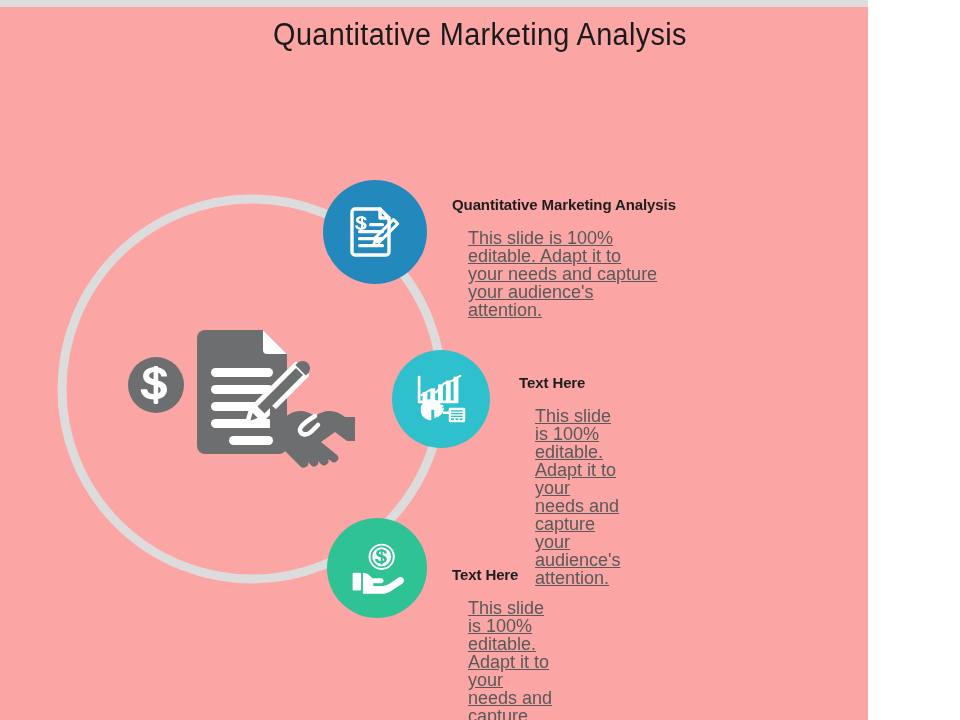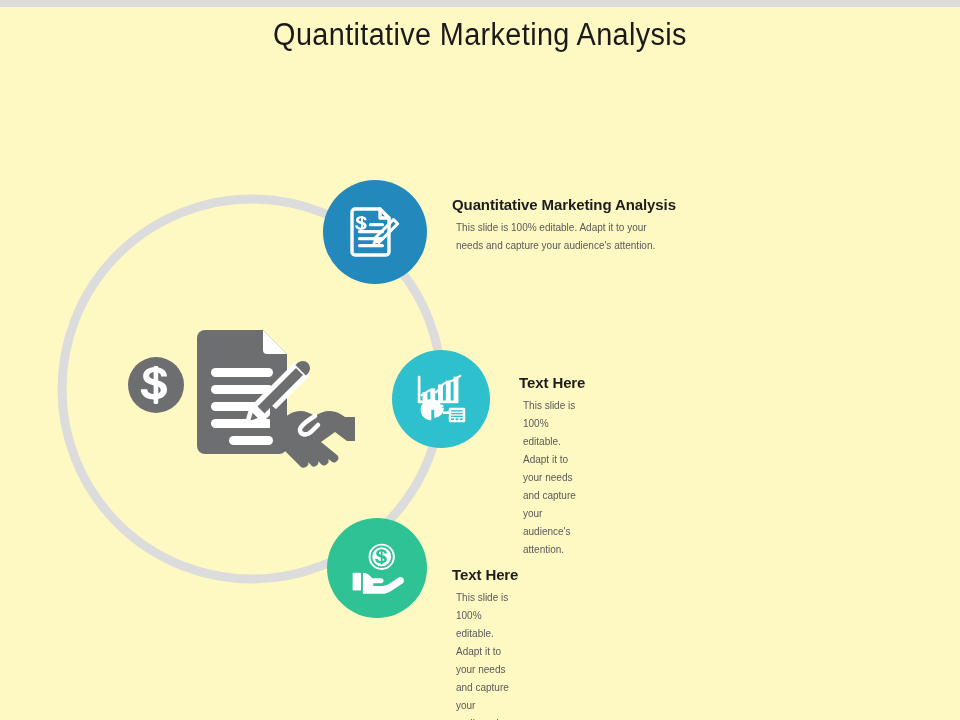--- a/index.html
+++ b/index.html
@@ -7,23 +7,23 @@
     margin: 0;
     padding: 0;
     background: #ffffff;
   }
   body {
     font-family: "Liberation Sans", sans-serif;
     -webkit-font-smoothing: antialiased;
   }
   #slide {
     position: relative;
-    width: 960px;
+    width: 868px;
     height: 720px;
-    background: #fef9c3;
+    background: #fca5a5;
     overflow: hidden;
   }
   
   #top-band {
     position: absolute;
     left: 0;
     top: 0;
     width: 960px;
     height: 7px;
     background: #dcdcdc;
@@ -78,26 +78,27 @@
   .node-heading {
     font-size: 15px;
     font-weight: bold;
     color: #1d1d1d;
     letter-spacing: -0.1px;
     font-family: "Liberation Sans", sans-serif;
     margin: 0 0 6px 0;
     white-space: nowrap;
   }
   .node-body {
-    font-size: 10px;
+    font-size: 18px;
     line-height: 18px;
     color: #595959;
     font-family: "Liberation Sans", sans-serif;
-    margin: 4px;
+    margin: 16px;
     max-width: 370px;
+    text-decoration: underline;
   }
 
   
   #node-1 .node-circle { left: 323px; top: 180px; width: 104px; height: 104px; background: #2389bc; }
   #node-1 .node-text   { left: 452px; top: 196px; }
 
   
   #node-2 .node-circle { left: 392px; top: 350px; width: 98px; height: 98px; background: #2ec0cc; }
   #node-2 .node-text   { left: 519px; top: 374px; }
 

